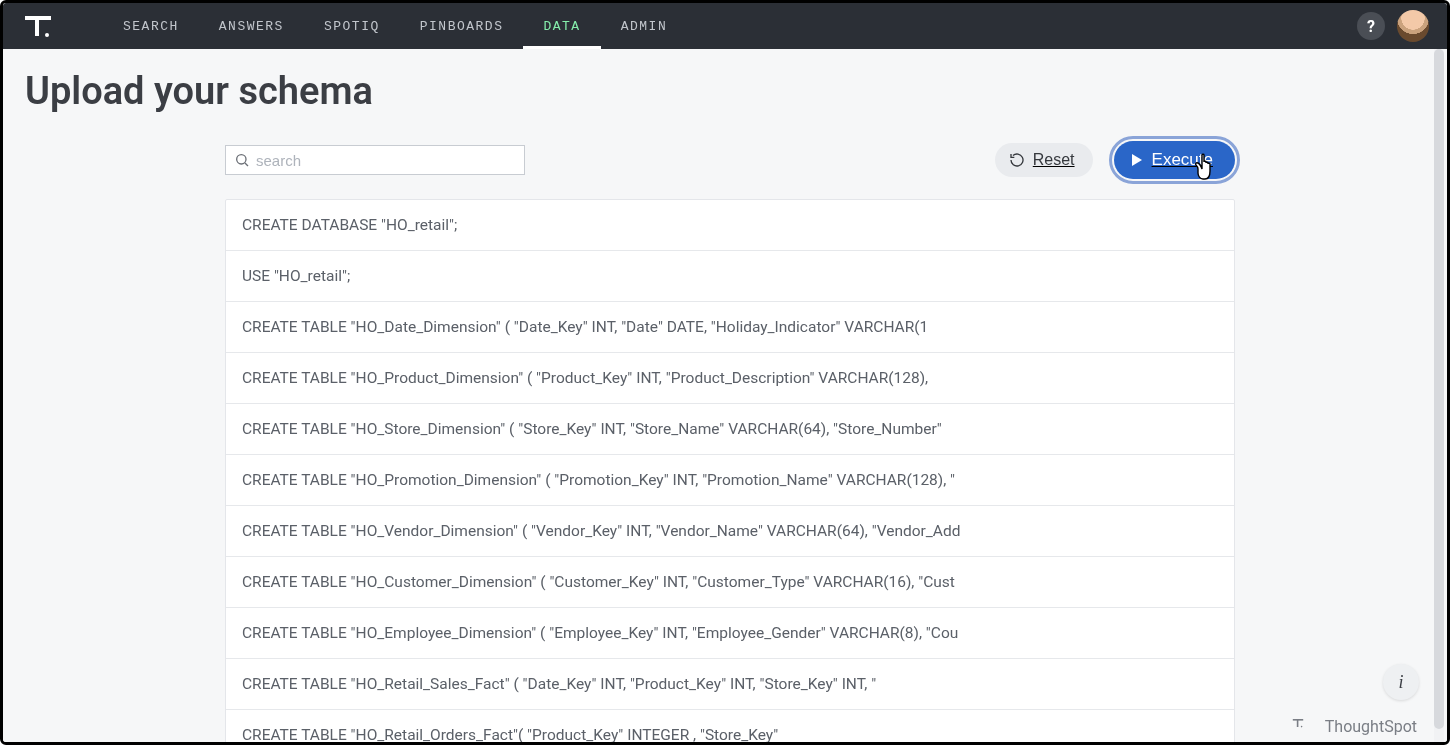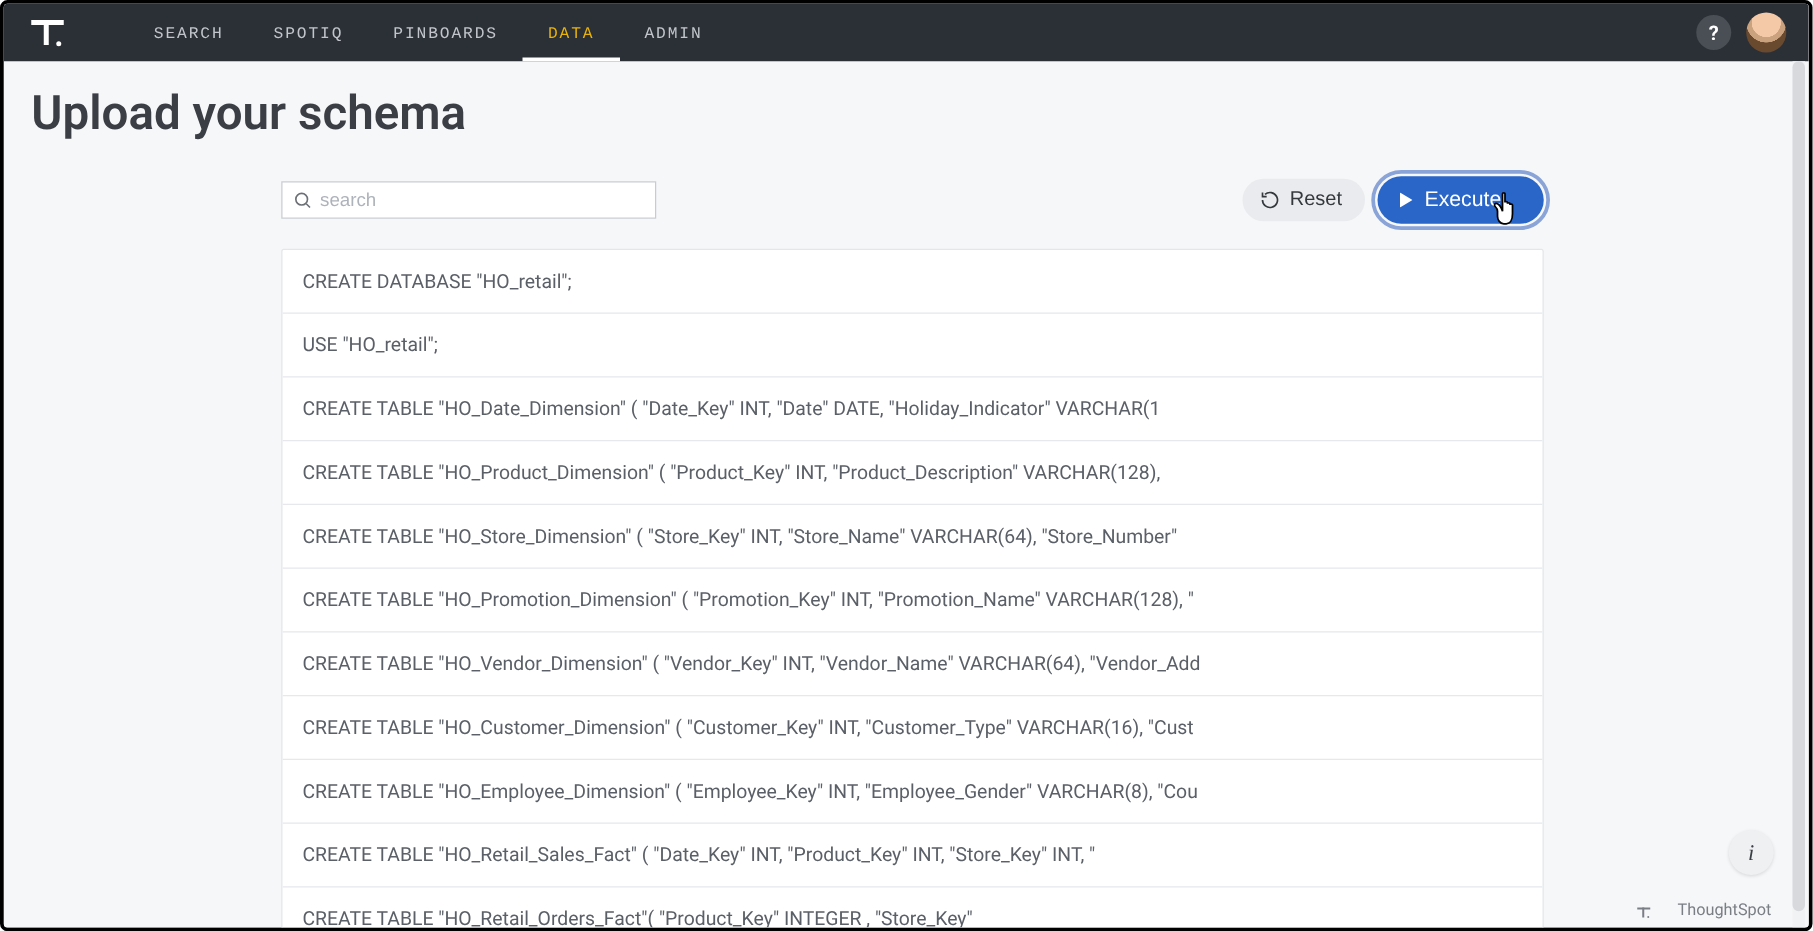--- a/index.html
+++ b/index.html
@@ -47,21 +47,21 @@
       letter-spacing: 1.5px;
       color: #c2c6cc;
       padding: 0 20px;
       display: flex;
       align-items: center;
       cursor: pointer;
       position: relative;
       text-transform: uppercase;
     }
     .nav-tab.active {
-      color: #eab308;
+      color: #86efac;
       text-align: center;
     }
     .nav-tab.active::after {
       content: "";
       position: absolute;
       left: 0; right: 0; bottom: 0;
       height: 3px;
       background: #fff;
     }
     .topnav-right {
@@ -130,41 +130,42 @@
       flex: 1;
       margin-left: 6px;
       font-size: 15px;
       color: #333;
       background: transparent;
     }
     .search-input::placeholder { color: #aeb3bb; }
     .toolbar-right {
       display: flex;
       align-items: center;
-      gap: 10px;
+      gap: 21px;
+      text-decoration: underline;
     }
     .reset-btn {
       height: 34px;
       border-radius: 18px;
       background: #e9ebee;
       border: none;
       padding: 0 18px 0 14px;
       display: flex;
       align-items: center;
       gap: 8px;
       font-size: 16px;
       color: #35383d;
       cursor: pointer;
     }
     .execute-btn {
       height: 38px;
       border-radius: 20px;
       background: #2a66c8;
       border: none;
-      padding: 0 34px 0 18px;
+      padding: 0 22px 0 18px;
       display: flex;
       align-items: center;
       gap: 10px;
       font-size: 17px;
       color: #fff;
       cursor: pointer;
       outline: 3px solid #8aa4d8;
       outline-offset: 2px;
     }
     .execute-btn svg { fill: #fff; }
@@ -210,24 +211,24 @@
       align-items: center;
       justify-content: center;
       cursor: pointer;
       box-shadow: 0 1px 3px rgba(0,0,0,0.12);
     }
     .footer-brand {
       position: absolute;
       right: 30px;
       bottom: 6px;
       display: flex;
-      align-items: flex-end;
+      align-items: flex-start;
       gap: 21px;
       color: #7a7e85;
-      font-size: 13px;
+      font-size: 16px;
     }
     .footer-brand svg { fill: #7a7e85; }
     .scrollbar-hint {
       position: absolute;
       right: 3px;
       top: 46px;
       width: 10px;
       bottom: 0;
       background: #f1f2f4;
     }
@@ -248,20 +249,21 @@
   <div class="topnav">
     <div class="logo">
       <svg width="30" height="28" viewBox="0 0 30 28">
         <rect x="2" y="4" width="26" height="4" fill="#fff"></rect>
         <rect x="12" y="4" width="4" height="20" fill="#fff"></rect>
         <circle cx="24" cy="23" r="2" fill="#fff"></circle>
       </svg>
     </div>
     <div class="nav-tabs" id="nav-tabs">
         <div class="nav-tab">SEARCH</div>
+        <div class="nav-tab">ANSWERS</div>
         <div class="nav-tab">SPOTIQ</div>
         <div class="nav-tab">PINBOARDS</div>
         <div class="nav-tab active">DATA</div>
         <div class="nav-tab">ADMIN</div>
       </div>
     <div class="topnav-right">
       <div class="help-icon">?</div>
       <div class="avatar"></div>
     </div>
   </div>

